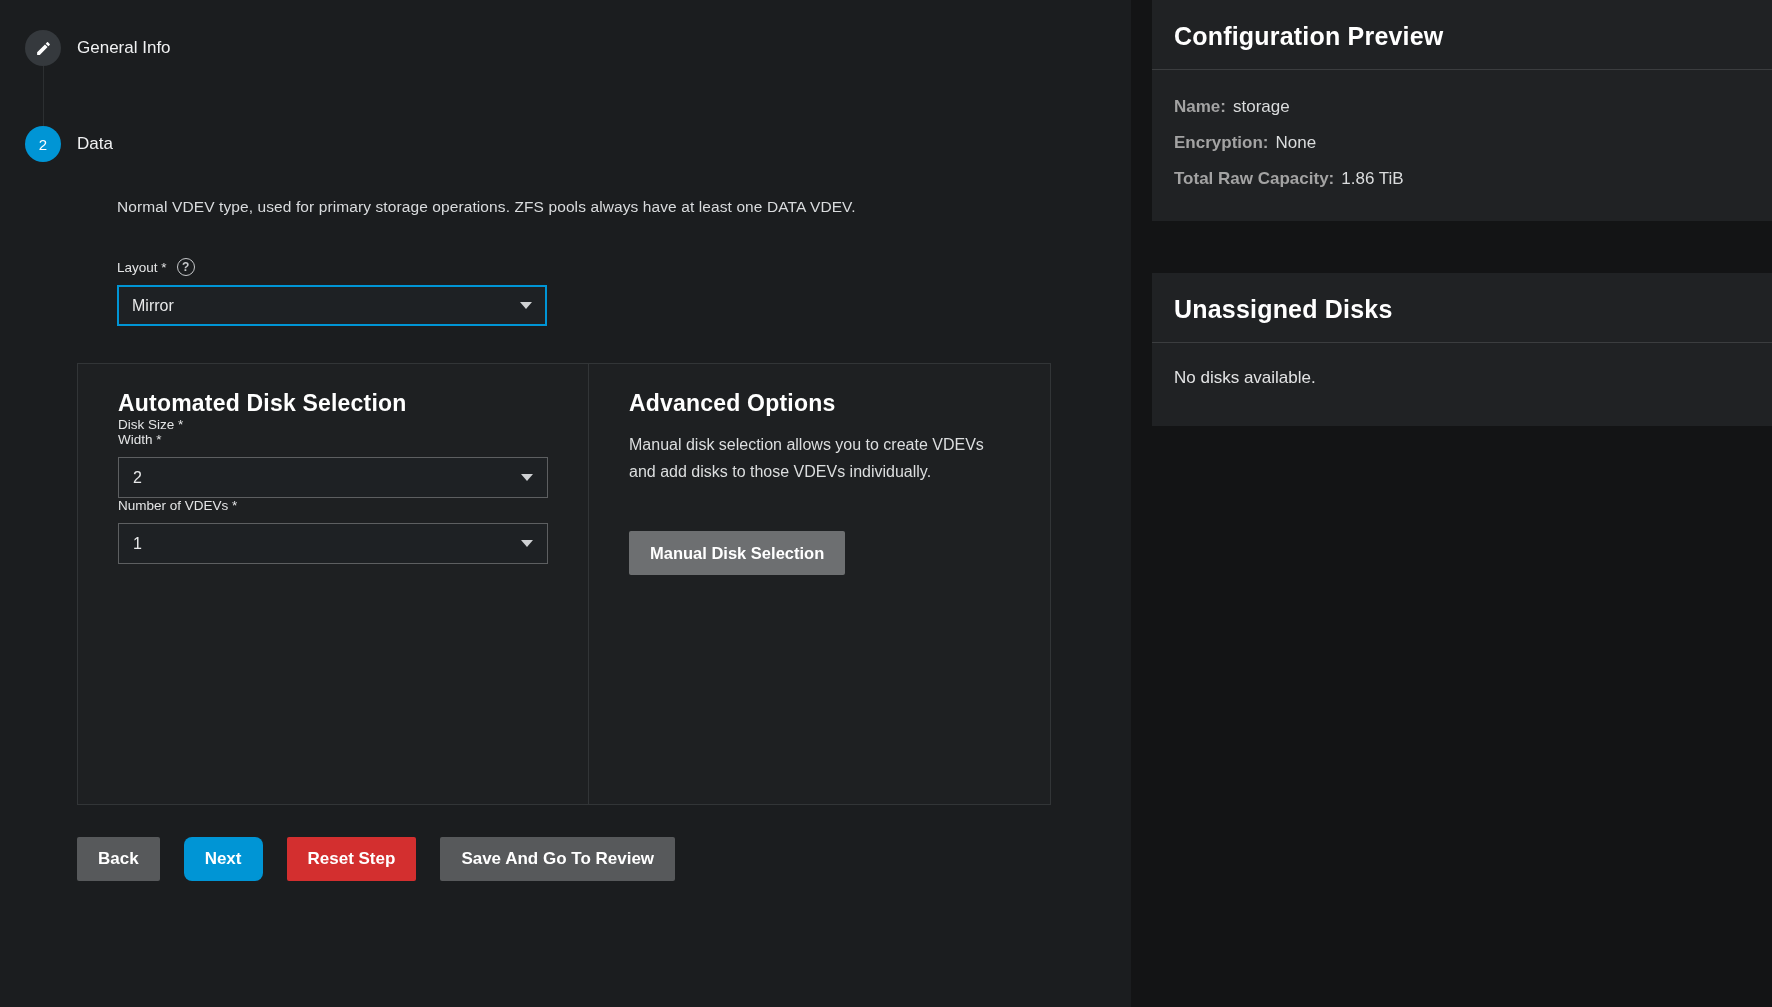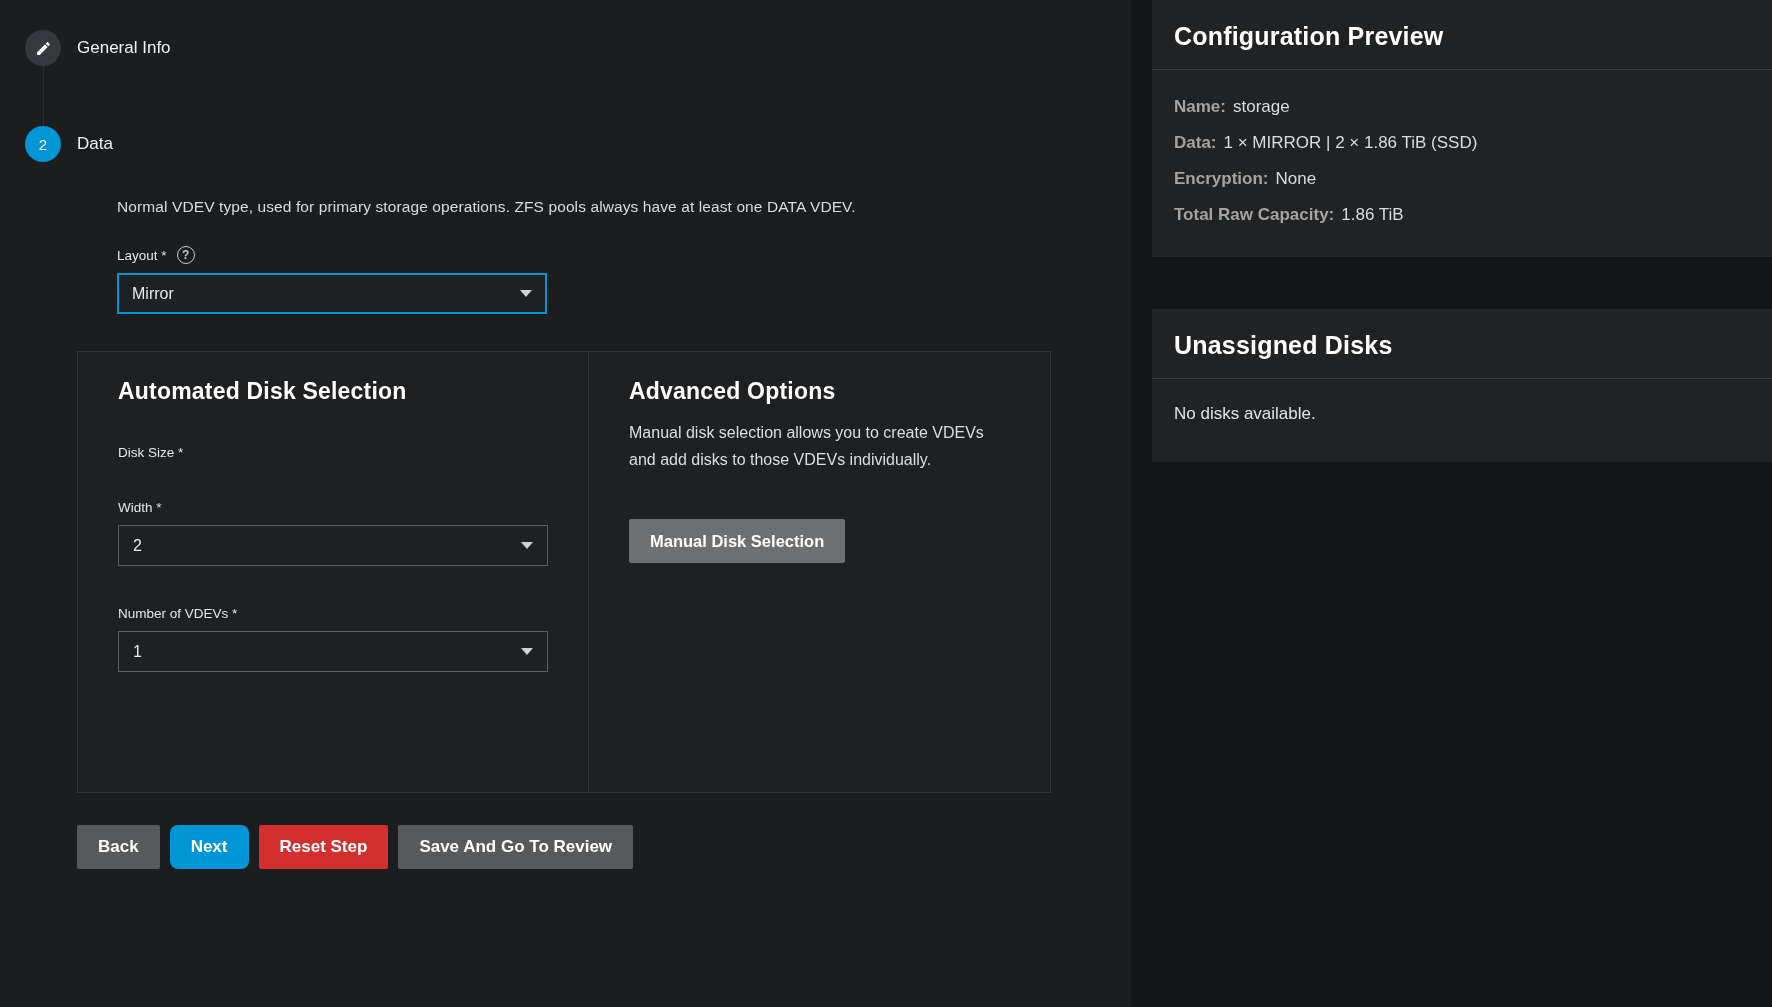--- a/index.html
+++ b/index.html
@@ -25,21 +25,21 @@
   }
   .step-circle.gray { background:#35393d; }
   .step-circle.blue { background:#0095d5; color:#fff; font-size:15px; }
   .step-label { margin-left:16px; font-size:17px; color:#f0f1f2; }
   .connector { width:1px; height:60px; background:#2c2f31; margin-left:43px; }
 
   .step-content { margin-left:117px; }
 
   .vdev-description { margin-top:36px; font-size:15.5px; color:#d9dbdd; letter-spacing:.1px; }
 
-  .field-label-row { display:flex; align-items:center; gap:10px; margin-top:30px; }
+  .field-label-row { display:flex; align-items:center; gap:10px; margin-top:42px; }
   .field-label { font-size:13.5px; color:#e4e5e6; }
   .help-icon {
     width:18px; height:18px; border-radius:50%;
     border:1.5px solid #c6c8ca; color:#c6c8ca;
     font-size:12px; font-weight:700;
     display:flex; align-items:center; justify-content:center;
     cursor:pointer;
   }
 
   .select {
@@ -66,40 +66,40 @@
     border:1px solid #323537;
     background:#1e2022;
     display:flex;
   }
   .panel-left { width:510px; padding:26px 0 0 40px; }
   .panel-sep { width:1px; background:#323537; }
   .panel-right { flex:1; padding:26px 40px 0 40px; }
 
   .panel-title { font-size:23px; font-weight:700; color:#ffffff; letter-spacing:.2px; }
 
-  .field-group { margin-top:40px; }
+  .field-group { }
   .field-group .field-label { display:block; }
   .field-group .select { margin-top:10px; }
 
   .adv-text { margin-top:14px; font-size:16px; line-height:27px; color:#dcdedf; max-width:440px; }
 
   .btn {
     height:44px; border:none; border-radius:2px;
     display:inline-flex; align-items:center; justify-content:center;
     padding:0 21px;
     font-family:inherit; font-size:17px; font-weight:700; color:#ffffff;
     cursor:pointer; white-space:nowrap;
   }
   .btn-gray  { background:#57595b; }
   .btn-light { background:#6d6f71; }
   .btn-blue  { background:#0095d5;border-radius:8px; }
   .btn-red   { background:#d32f2f; }
   .manual-btn { margin-top:46px; font-size:16.5px; }
 
-  .actions { display:flex; gap:10px; margin:32px 0 0 77px; }
+  .actions { display:flex; gap:24px; margin:32px 0 0 77px; }
 
   
   .right { flex:1; background:#131415; padding-left:21px; }
   .card { background:#202224; }
   .card-header {
     padding:22px 22px 18px 22px;
     border-bottom:1px solid #3b3d3f;
   }
   .card-title { font-size:25px; font-weight:700; color:#ffffff; letter-spacing:.2px; }
   .card-body { padding:19px 22px 24px 22px; }
@@ -194,23 +194,20 @@
 
     <section class="card">
       <div class="card-header">
         <h2 class="card-title">Configuration Preview</h2>
       </div>
       <div class="card-body">
         <div class="cp-row">
           <span class="cp-label">Name:</span><span>storage</span>
         </div>
         <div class="cp-row">
-          <span class="cp-label">Data:</span><span>1 × MIRROR | 2 × 1.86 TiB (SSD)</span>
-        </div>
-        <div class="cp-row">
           <span class="cp-label">Encryption:</span><span>None</span>
         </div>
         <div class="cp-row">
           <span class="cp-label">Total Raw Capacity:</span><span>1.86 TiB</span>
         </div>
       </div>
     </section>
 
     <section class="card">
       <div class="card-header">

